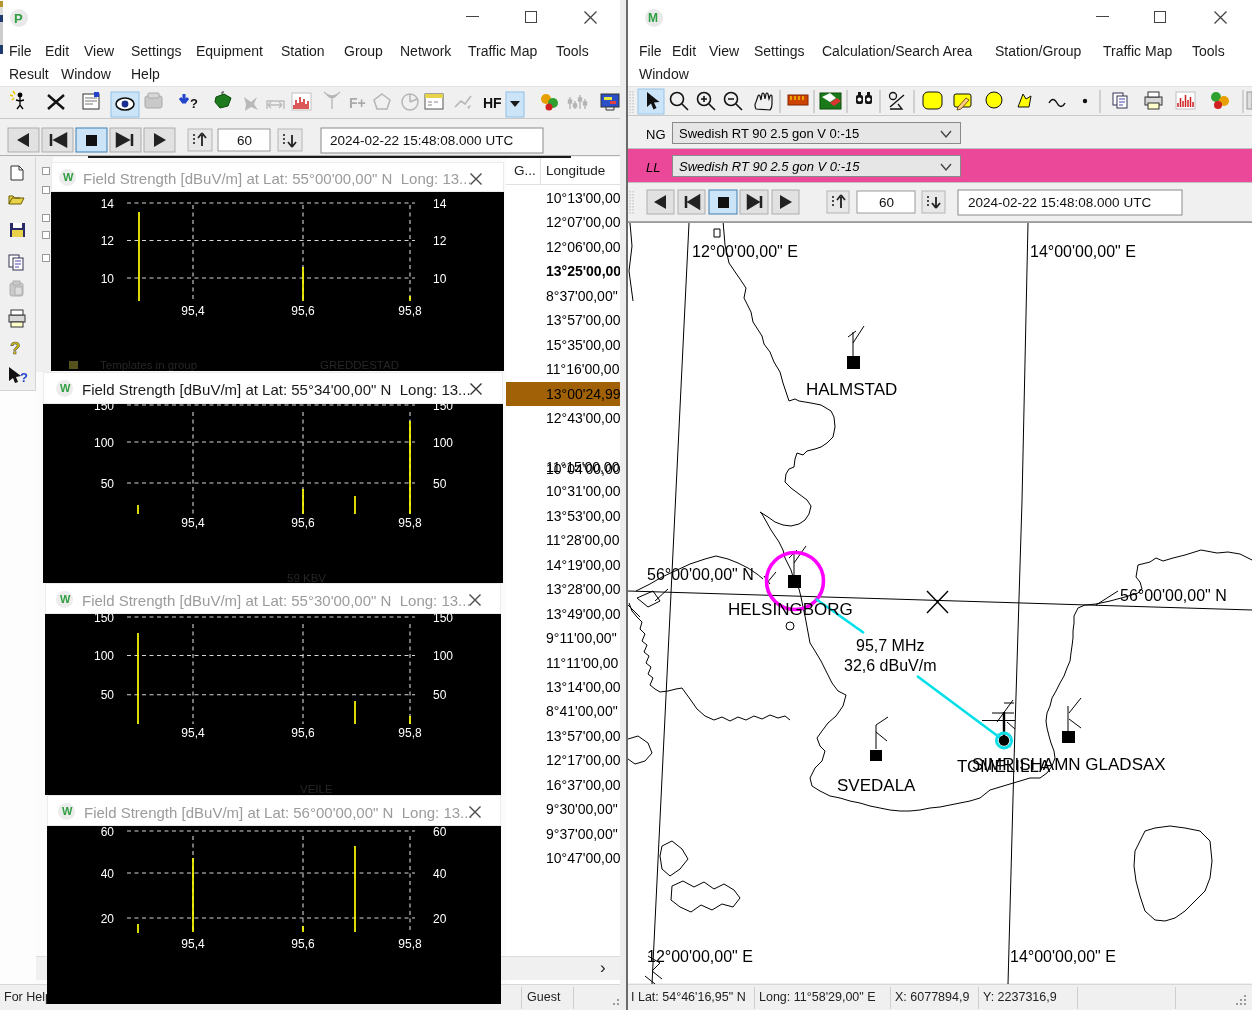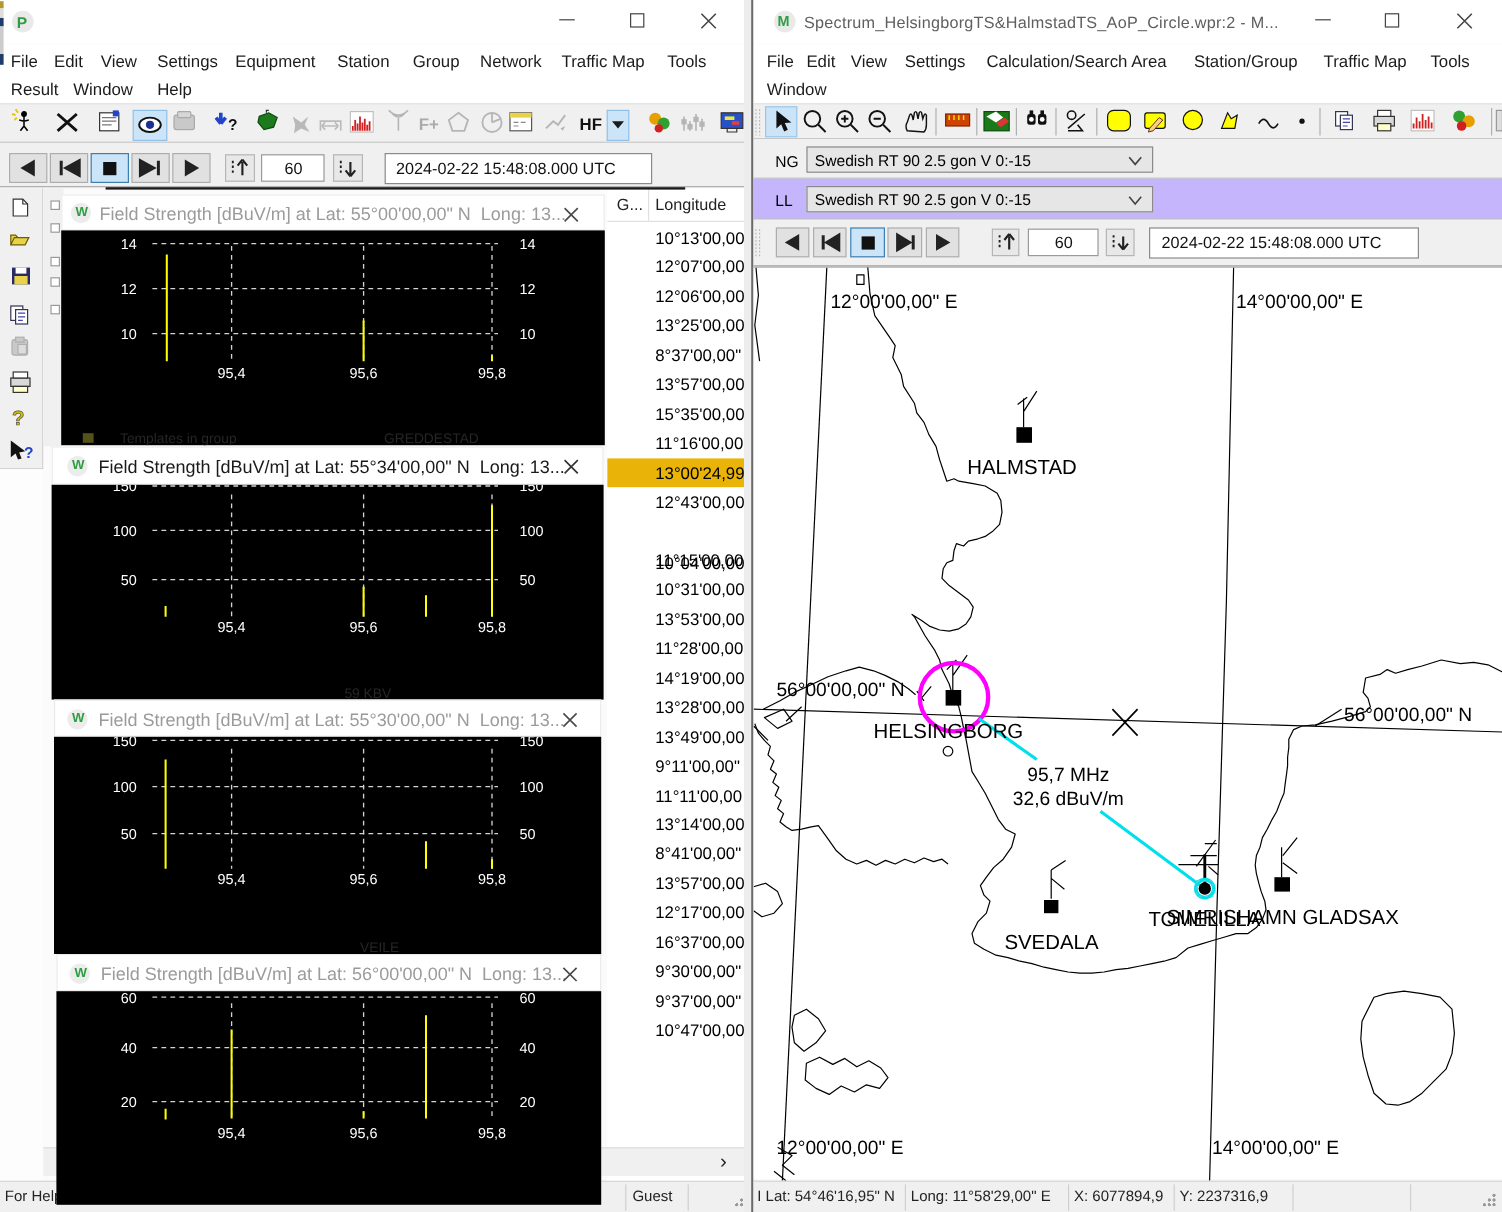--- a/index.html
+++ b/index.html
@@ -193,36 +193,36 @@
       <div class="abs" id="lrows" style="left:0;top:29px;width:120px;">
         <div class="abs" style="left:0;top:0.0px;width:120px;height:24.45px;">
             <span class="abs" style="left:40px;top:4px;white-space:nowrap;">10°13'00,00</span>
           </div>
         <div class="abs" style="left:0;top:24.4px;width:120px;height:24.45px;">
             <span class="abs" style="left:40px;top:4px;white-space:nowrap;">12°07'00,00</span>
           </div>
         <div class="abs" style="left:0;top:48.9px;width:120px;height:24.45px;">
             <span class="abs" style="left:40px;top:4px;white-space:nowrap;">12°06'00,00</span>
           </div>
-        <div class="abs" style="left:0;top:73.3px;width:120px;height:24.45px;">
+        <div class="abs" style="left:0;top:73.3px;width:120px;height:24.45px;font-weight:bold;">
             <span class="abs" style="left:40px;top:4px;white-space:nowrap;">13°25'00,00</span>
           </div>
         <div class="abs" style="left:0;top:97.8px;width:120px;height:24.45px;">
             <span class="abs" style="left:40px;top:4px;white-space:nowrap;">8°37'00,00"</span>
           </div>
         <div class="abs" style="left:0;top:122.2px;width:120px;height:24.45px;">
             <span class="abs" style="left:40px;top:4px;white-space:nowrap;">13°57'00,00</span>
           </div>
         <div class="abs" style="left:0;top:146.7px;width:120px;height:24.45px;">
             <span class="abs" style="left:40px;top:4px;white-space:nowrap;">15°35'00,00</span>
           </div>
         <div class="abs" style="left:0;top:171.2px;width:120px;height:24.45px;">
             <span class="abs" style="left:40px;top:4px;white-space:nowrap;">11°16'00,00</span>
           </div>
-        <div class="abs" style="left:0;top:195.6px;width:120px;height:24.45px;background:#eab308;">
+        <div class="abs" style="left:0;top:195.6px;width:120px;height:24.45px;background:#a16207;">
             <span class="abs" style="left:40px;top:4px;white-space:nowrap;">13°00'24,99</span>
           </div>
         <div class="abs" style="left:0;top:220.0px;width:120px;height:24.45px;">
             <span class="abs" style="left:40px;top:4px;white-space:nowrap;">12°43'00,00</span>
           </div>
         <div class="abs" style="left:0;top:235px;width:120px;height:24.45px;margin-top:36px;">
             <span class="abs" style="left:40px;top:4px;white-space:nowrap;">10°04'00,00</span>
           </div>
         <div class="abs" style="left:0;top:268.9px;width:120px;height:24.45px;">
             <span class="abs" style="left:40px;top:4px;white-space:nowrap;">11°15'00,00</span>
@@ -444,21 +444,20 @@
 </div>
 
 <div class="abs" style="left:620px;top:0;width:6px;height:1010px;background:#ededed;"></div>
 <div class="abs" style="left:626px;top:0;width:2px;height:1010px;background:#6a6a6a;"></div>
 
 <div class="abs" id="rw" style="left:628px;top:0;width:624px;height:1010px;background:#f0f0f0;">
 
   <div class="abs" style="left:0;top:0;width:624px;height:37px;background:#ffffff;"></div>
   <div class="abs" style="left:17px;top:9px;width:18px;height:18px;border-radius:50%;background:#e9e9e9;"></div>
   <div class="abs" style="left:20px;top:11px;font-size:12px;font-weight:bold;color:#2e9e40;">M</div>
-  <div class="abs ttl" style="left:42px;top:11px;">Spectrum_HelsingborgTS&amp;HalmstadTS_AoP_Circle.wpr:2 - M...</div>
   <div class="abs wbtn" style="left:468px;top:16px;width:13px;border-top:1px solid #444;"></div>
   <div class="abs wbtn" style="left:526px;top:11px;width:12px;height:12px;border:1px solid #444;"></div>
   <svg class="abs" style="left:585px;top:10px;" width="15" height="15">
       <path d="M1.5 1.5 L13.5 13.5 M13.5 1.5 L1.5 13.5" stroke="#444" stroke-width="1.3"></path>
     </svg>
 
   <div class="abs" style="left:0;top:37px;width:624px;height:49px;background:#ffffff;"></div>
   <div class="abs menu" style="left:0;top:43px;width:624px;">
     <span class="abs" style="left:11px;">File</span>
       <span class="abs" style="left:44px;">Edit</span>
@@ -546,21 +545,21 @@
   <div class="abs" style="left:0;top:116px;width:624px;height:33px;background:#f0f0f0;border-bottom:1px solid #c0c0c0;" id="ngrow">
     <div class="abs" style="left:18px;top:11px;font-size:13px;">NG</div>
     <div class="abs" style="left:44px;top:6px;width:289px;height:22px;background:#e6e6e6;border:1px solid #8a8a8a;font-size:13px;">
       <div class="abs" style="left:6px;top:3px;">Swedish RT 90 2.5 gon V 0:-15</div>
       <svg class="abs" style="left:266px;top:6px;" width="14" height="10">
           <path d="M2 2 L7 8 L12 2" stroke="#444" stroke-width="1.4" fill="none"></path>
         </svg>
     </div>
   </div>
 
-  <div class="abs" style="left:0;top:149px;width:624px;height:34px;background:#c4b5fd;border-bottom:1px solid #c0c0c0;" id="llrow">
+  <div class="abs" style="left:0;top:149px;width:624px;height:34px;background:#ec4899;border-bottom:1px solid #c0c0c0;font-style:italic;" id="llrow">
     <div class="abs" style="left:18px;top:11px;font-size:13px;">LL</div>
     <div class="abs" style="left:44px;top:6px;width:289px;height:22px;background:#e6e6e6;border:1px solid #8a8a8a;font-size:13px;">
       <div class="abs" style="left:6px;top:3px;">Swedish RT 90 2.5 gon V 0:-15</div>
       <svg class="abs" style="left:266px;top:6px;" width="14" height="10">
           <path d="M2 2 L7 8 L12 2" stroke="#444" stroke-width="1.4" fill="none"></path>
         </svg>
     </div>
   </div>
 
   <div class="abs" style="left:0;top:183px;width:624px;height:39px;background:#f0f0f0;border-bottom:1px solid #a8a8a8;" id="rplay">

